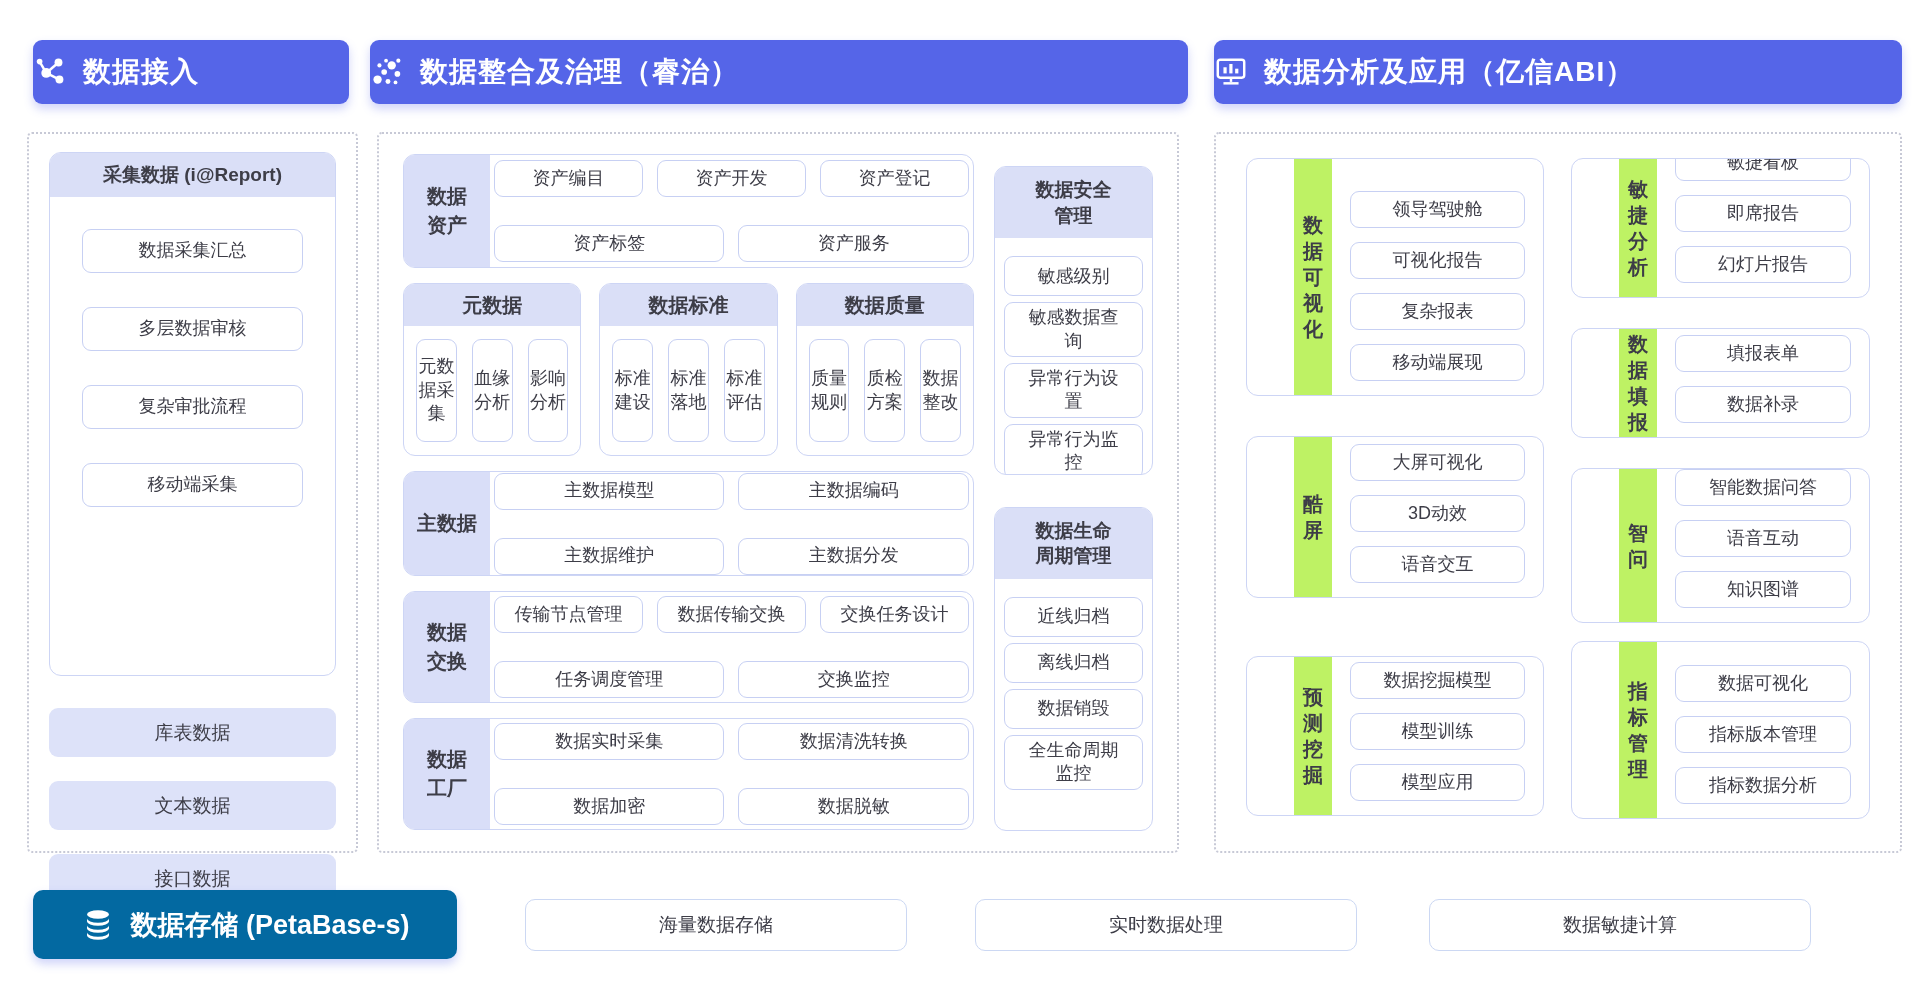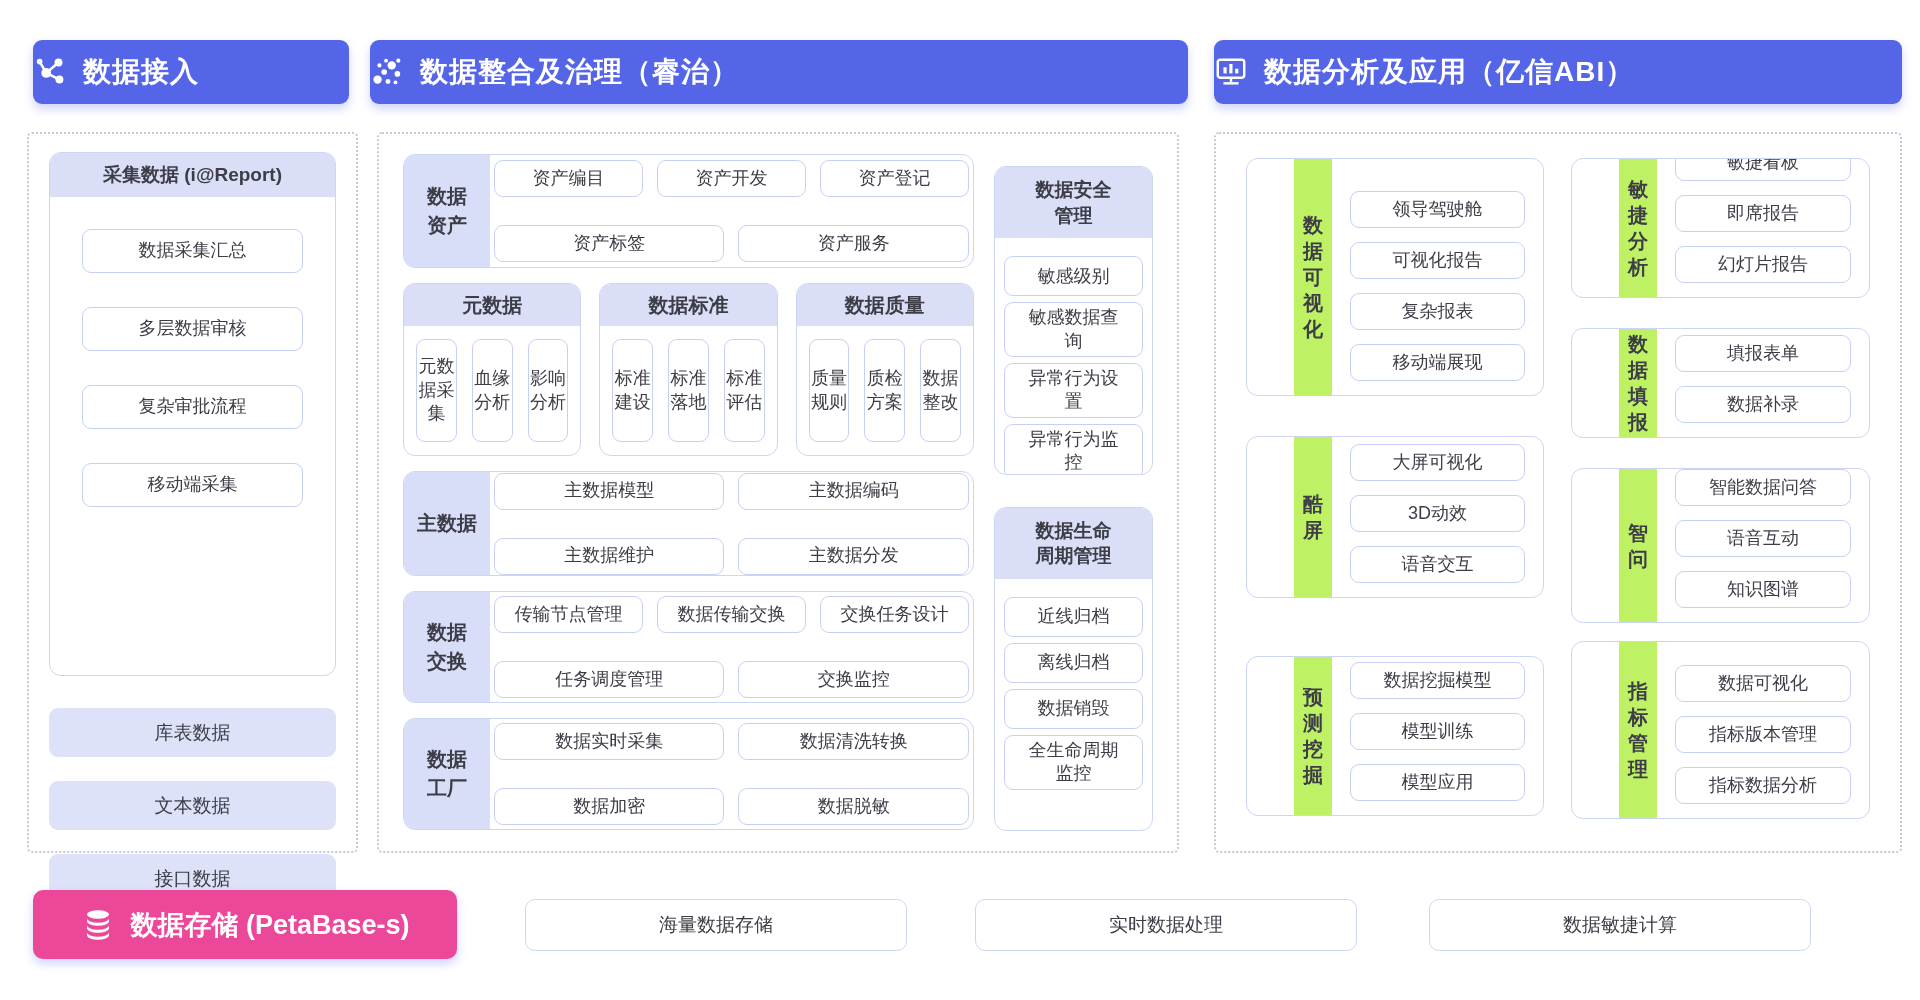--- a/index.html
+++ b/index.html
@@ -195,21 +195,21 @@
   .g-agile { height: 140px; margin-bottom: 30px; }
   .g-fill  { height: 110px; margin-bottom: 30px; }
   .g-zhi   { height: 155px; margin-bottom: 18px; }
   .g-ind   { height: 178px; }
 
   
   .bottom-row { display: flex; align-items: center; margin: 37px 18px 0 33px; height: 69px; }
   .storage-btn {
     width: 424px;
     height: 69px;
-    background: #ec4899;
+    background: #0369a1;
     border-radius: 10px;
     color: #ffffff;
     font-size: 27px;
     font-weight: bold;
     display: flex;
     align-items: center;
     justify-content: center;
     gap: 14px;
     box-shadow: 0 5px 10px rgba(85,101,232,.28);
   }

